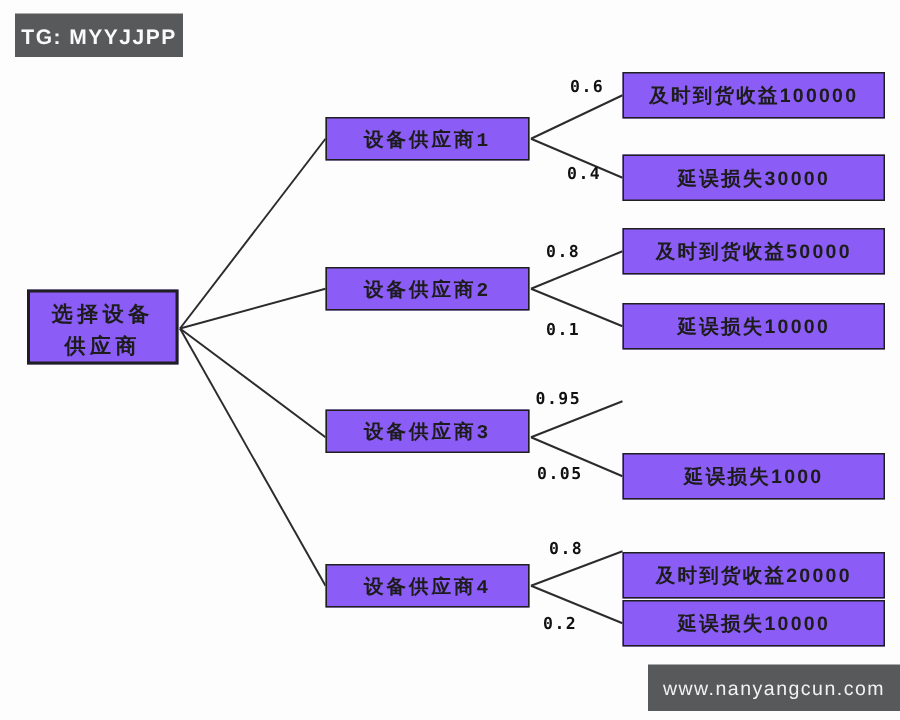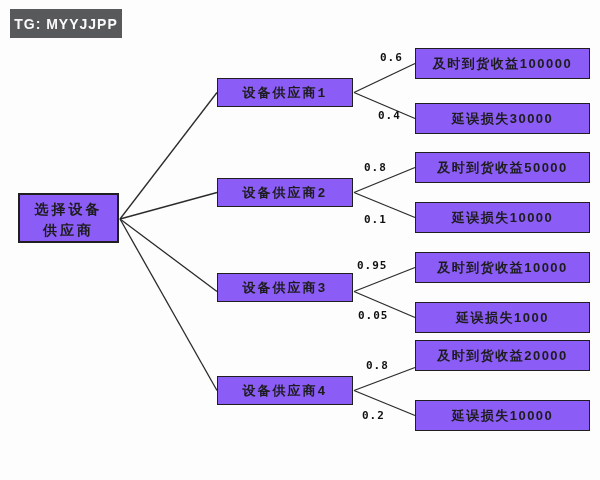--- a/index.html
+++ b/index.html
@@ -93,27 +93,27 @@
     </div>
   <div class="node outcome-node" style="top:103px">
       <span>延误损失30000</span>
     </div>
   <div class="node outcome-node" style="top:152px">
       <span>及时到货收益50000</span>
     </div>
   <div class="node outcome-node" style="top:202px">
       <span>延误损失10000</span>
     </div>
-  <div class="node outcome-node" style="top:252px">
-      <span>及时到货收益10000</span>
-    </div>
   <div class="node outcome-node" style="top:302px">
       <span>延误损失1000</span>
     </div>
-  <div class="node outcome-node" style="top:340px">
+  <div class="node outcome-node" style="top:368px">
       <span>及时到货收益20000</span>
     </div>
   <div class="node outcome-node" style="top:400px">
       <span>延误损失10000</span>
     </div>
 
+  <div class="gray-bar watermark">
+    <span>www.nanyangcun.com</span>
+  </div>
 
 </div>
 
 </body></html>

